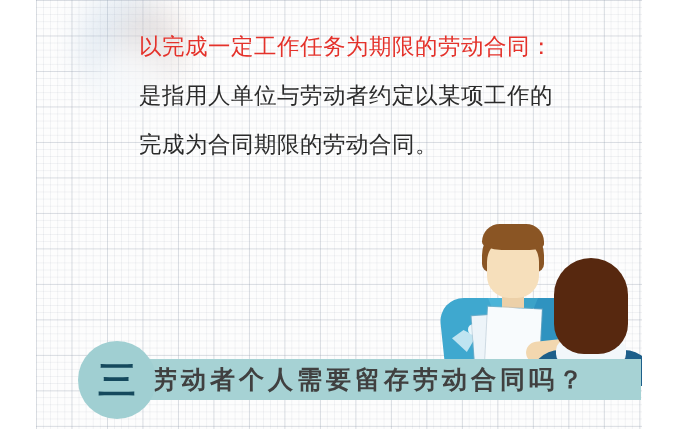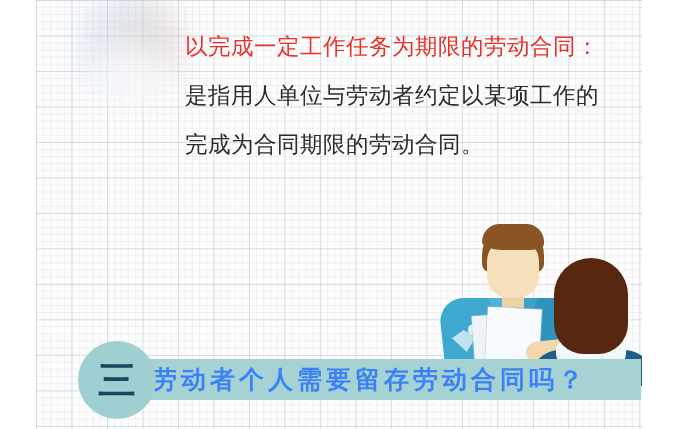--- a/index.html
+++ b/index.html
@@ -47,21 +47,20 @@
   
   #paragraph {
     position:absolute;
     left:139px; top:22px;
     width:420px;
     font-size:22.5px;
     line-height:49px;
     letter-spacing:0.5px;
     color:#2b2b2b;
     font-weight:400;
-    margin-left:46px;
   }
   #paragraph .hl { color:#e4322b; }
 
   
   #illustration {
     position:absolute;
     left:430px; top:212px;
     width:249px; height:160px;
   }
   #illustration .pc { position:absolute; }
@@ -181,21 +180,21 @@
     background:#a6d2d4;
   }
   #banner-text {
     position:absolute;
     left:152px; top:360px;
     width:500px; height:48px;
     line-height:40px;
     font-size:25px;
     font-weight:700;
     letter-spacing:4px;
-    color:#3b82f6;
+    color:#404040;
     white-space:nowrap;
   }
   #banner-badge {
     position:absolute;
     left:78px; top:341px;
     width:78px; height:78px;
     border-radius:50%;
     background:#a0cfd2;
   }
   #banner-badge-num {

